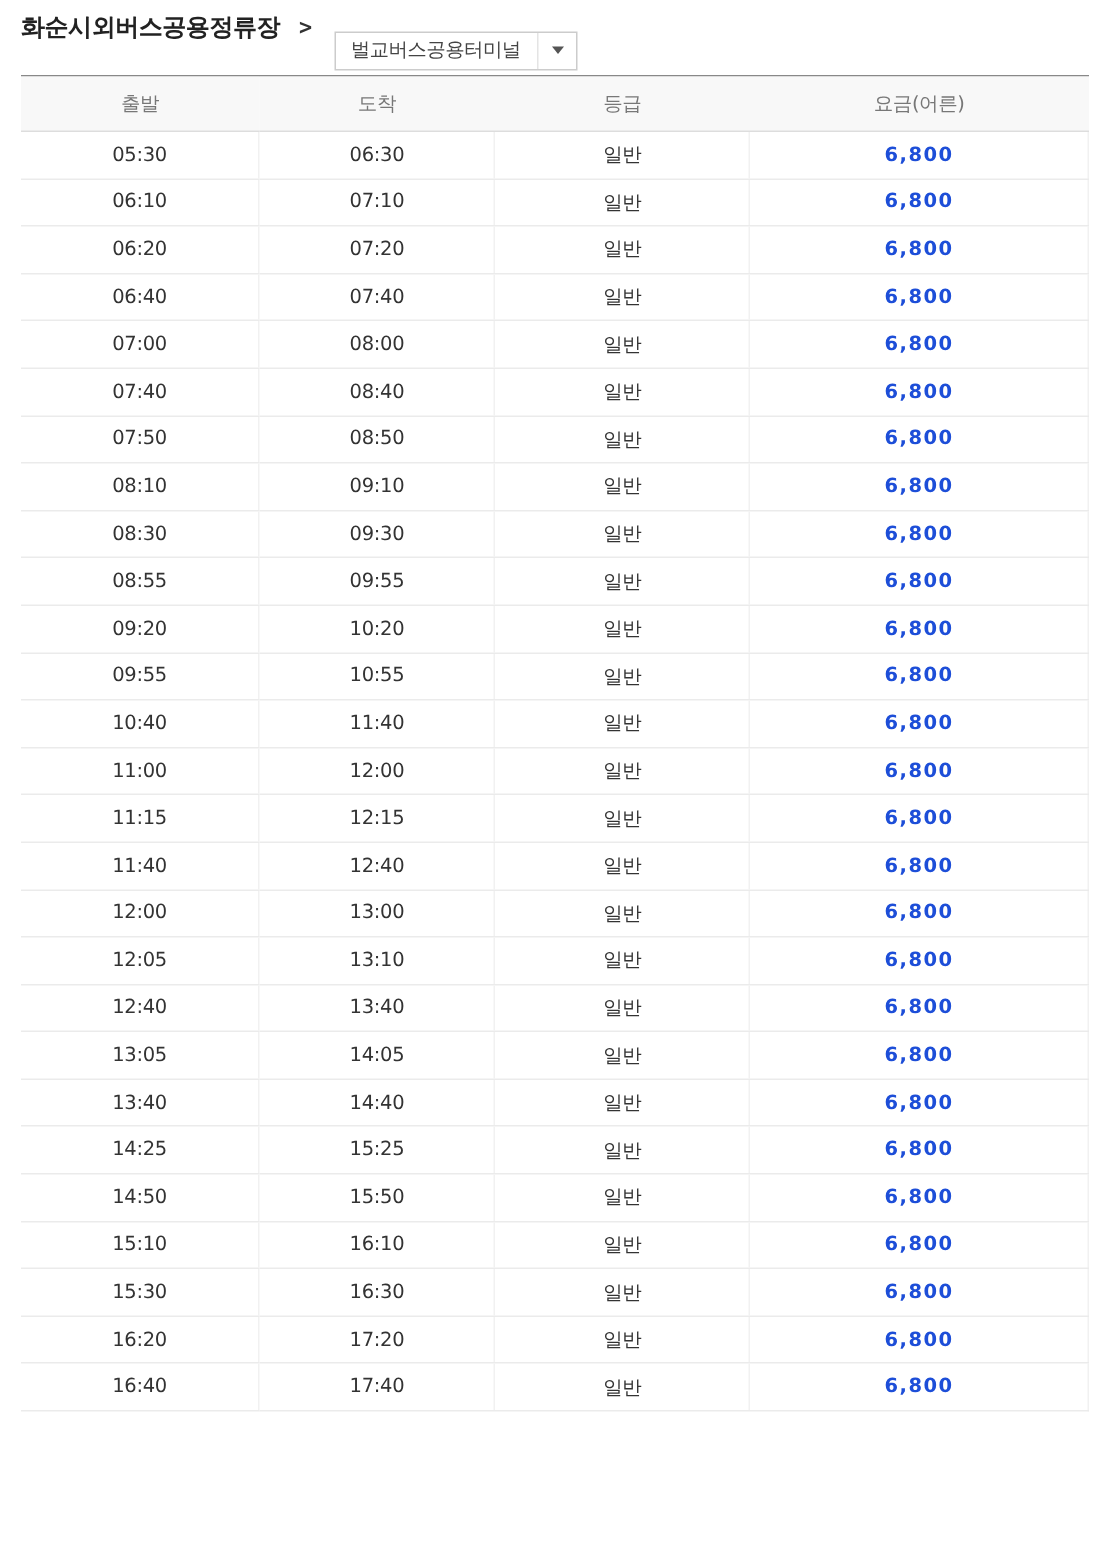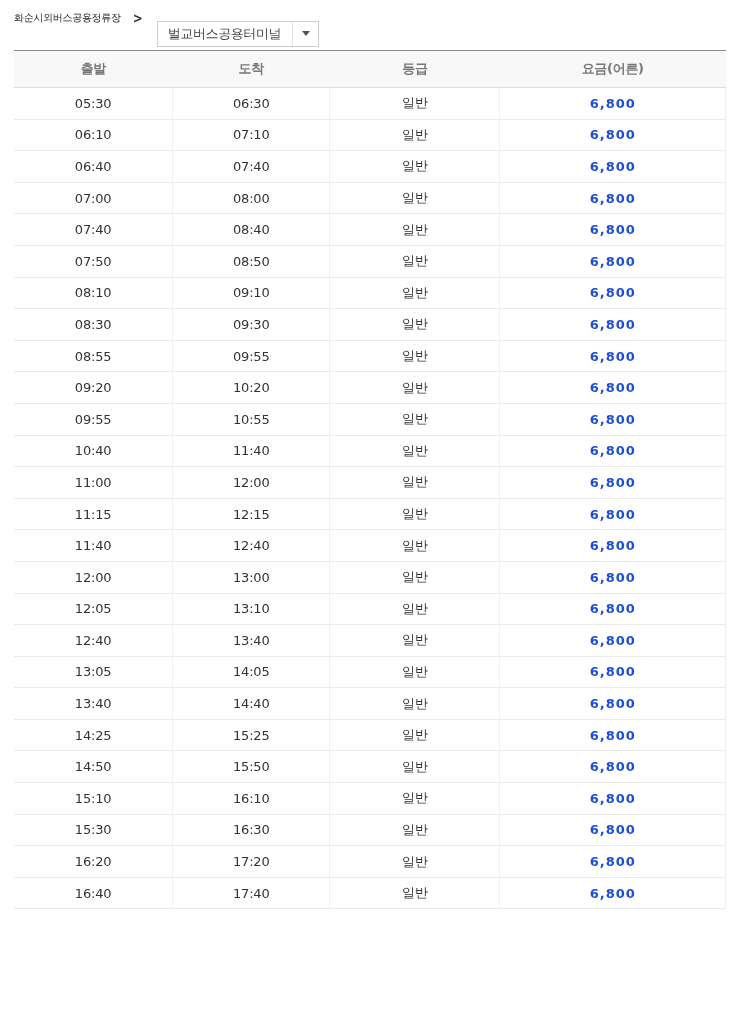--- a/index.html
+++ b/index.html
@@ -12,22 +12,22 @@
     font-family: "DejaVu Sans", sans-serif;
   }
   
   .topbar {
     display: flex;
     align-items: center;
     height: 26px;
     margin: 5px 14px 0 14px;
   }
   .station-title {
-    font-size: 10px;
-    font-weight: normal;
+    font-size: 16px;
+    font-weight: bold;
     color: #222222;
     letter-spacing: -0.3px;
     text-align: right;
   }
   .crumb-chevron {
     font-size: 12px;
     font-weight: bold;
     color: #333333;
     margin: 0 14px 0 12px;
     transform: scaleY(1.15);
@@ -72,21 +72,21 @@
   table.timetable {
     width: 100%;
     border-collapse: collapse;
     table-layout: fixed;
   }
   .timetable thead th {
     height: 34px;
     background: #f8f8f8;
     border-bottom: 1px solid #dddddd;
     font-size: 13px;
-    font-weight: bold;
+    font-weight: normal;
     color: #777777;
     letter-spacing: -0.3px;
     text-align: center;
   }
   .timetable tbody td {
     height: 30.6px;
     border-bottom: 1px solid #ebebeb;
     font-size: 13px;
     color: #333333;
     text-align: center;
@@ -146,20 +146,26 @@
     <td class="c-grade">일반</td>
     <td class="c-fare">6,800</td>
   </tr>
         <tr>
     <td class="c-dep">06:10</td>
     <td class="c-arr">07:10</td>
     <td class="c-grade">일반</td>
     <td class="c-fare">6,800</td>
   </tr>
         <tr>
+    <td class="c-dep">06:20</td>
+    <td class="c-arr">07:20</td>
+    <td class="c-grade">일반</td>
+    <td class="c-fare">6,800</td>
+  </tr>
+        <tr>
     <td class="c-dep">06:40</td>
     <td class="c-arr">07:40</td>
     <td class="c-grade">일반</td>
     <td class="c-fare">6,800</td>
   </tr>
         <tr>
     <td class="c-dep">07:00</td>
     <td class="c-arr">08:00</td>
     <td class="c-grade">일반</td>
     <td class="c-fare">6,800</td>

